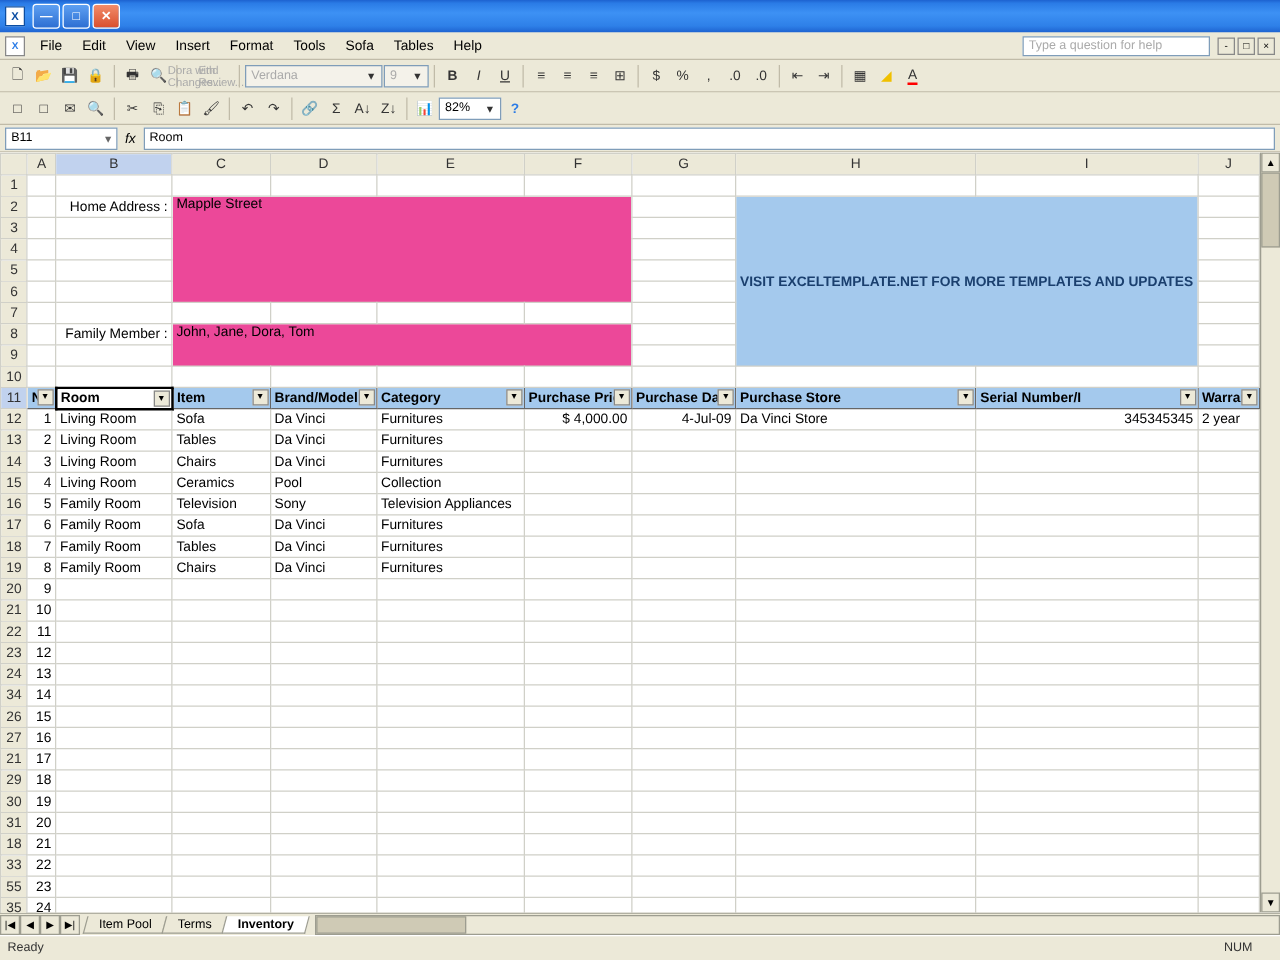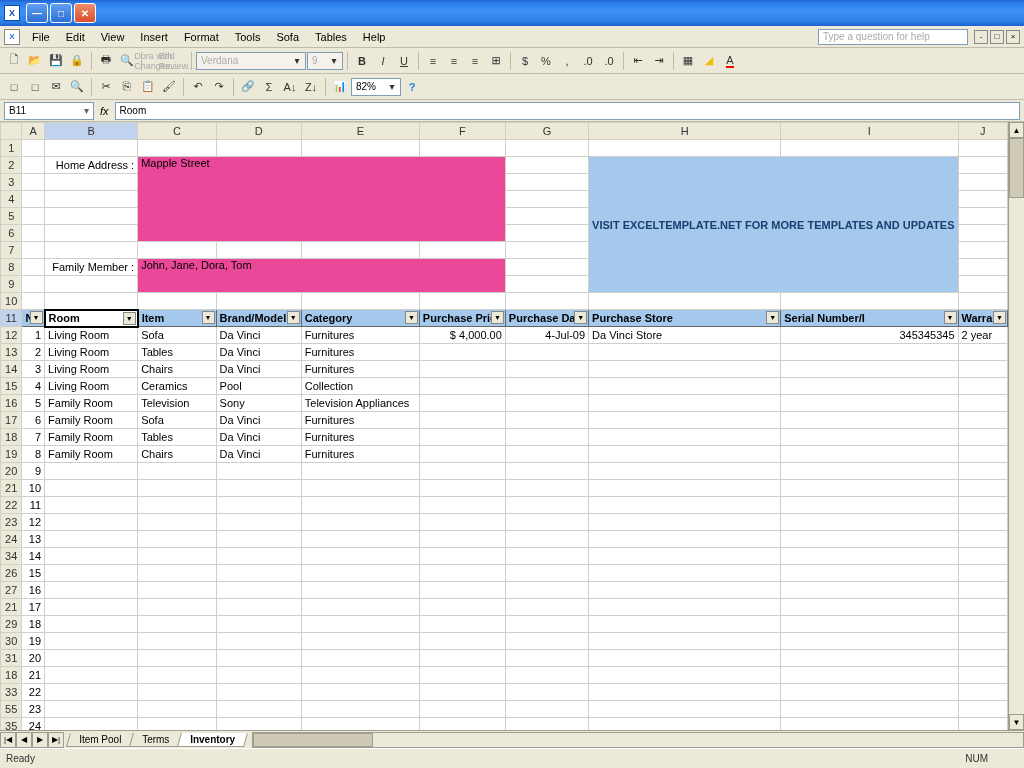--- a/index.html
+++ b/index.html
@@ -651,14 +651,14 @@
       <div class="sheet-tab active"><span>Inventory</span></div>
     </div>
   <div class="hscroll">
       <div class="thumb"></div>
     </div>
 </div>
 
 <div class="statusbar">
   <span>Ready</span>
   <div class="spacer"></div>
-  <span style="margin-right:30px">NUM</span>
+  <span style="margin-right:16px">NUM</span>
 </div>
 
 </body></html>

